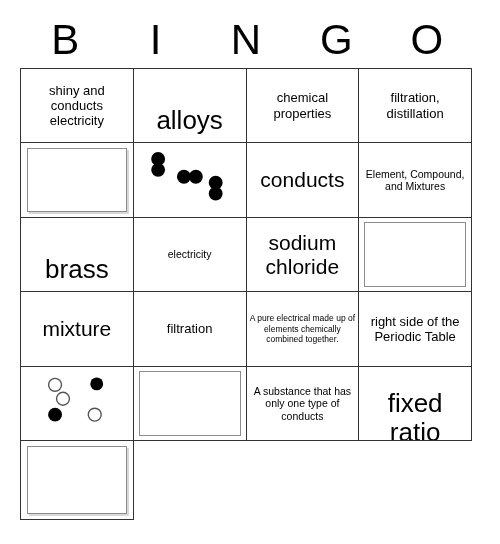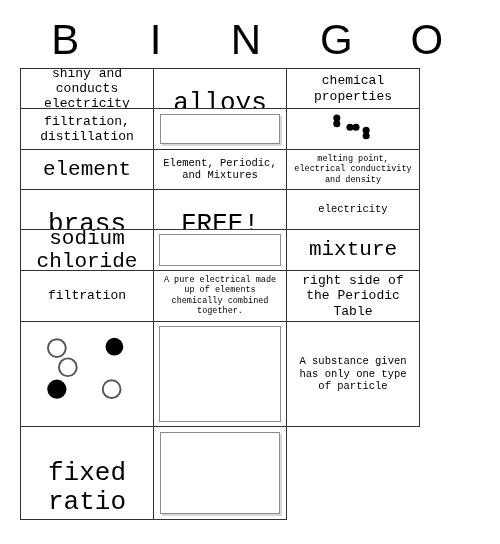--- a/index.html
+++ b/index.html
@@ -38,29 +38,28 @@
     line-height: 1;
     font-weight: 400;
     color: #000;
     letter-spacing: 0;
   }
   
   #grid {
     position: absolute;
     left: 20px;
     top: 68px;
-    width: 400px;
+    width: 452px;
     height: 452px;
     border-top: 1px solid #333;
     border-left: 1px solid #333;
     box-sizing: border-box;
     display: grid;
-    grid-template-columns: repeat(3, 1fr);
+    grid-template-columns: repeat(4, 1fr);
     grid-template-rows: repeat(5, 1fr);
-    font-family: Liberation Mono, monospace;
   }
   .cell {
     border-right: 1px solid #333;
     border-bottom: 1px solid #333;
     box-sizing: border-box;
     position: relative;
     display: flex;
     align-items: center;
     justify-content: center;
     padding: 2px 3px;
@@ -147,33 +146,27 @@
             <circle cx="14" cy="14" r="7" fill="#000000"></circle>
             <circle cx="14" cy="25" r="7" fill="#000000"></circle>
             <circle cx="40" cy="32" r="7" fill="#000000"></circle>
             <circle cx="52" cy="32" r="7" fill="#000000"></circle>
             <circle cx="72" cy="38" r="7" fill="#000000"></circle>
             <circle cx="72" cy="49" r="7" fill="#000000"></circle>
           </svg>
         </div>
       </div>
       <div class="cell">
-        <div class="cell-text fs-xl">element</div>
-      </div>
-      <div class="cell">
-        <div class="cell-text fs-sm">Element, Periodic, and Mixtures</div>
-      </div>
-      <div class="cell">
-        <div class="cell-text fs-xs">melting point, electrical conductivity and density</div>
+        <div class="cell-text fs-xl">conducts</div>
+      </div>
+      <div class="cell">
+        <div class="cell-text fs-sm">Element, Compound, and Mixtures</div>
       </div>
       <div class="cell">
         <div class="cell-text fs-xxl">brass</div>
-      </div>
-      <div class="cell">
-        <div class="cell-text fs-xxl">FREE!</div>
       </div>
       <div class="cell">
         <div class="cell-text fs-sm">electricity</div>
       </div>
       <div class="cell">
         <div class="cell-text fs-xl">sodium chloride</div>
       </div>
       <div class="cell">
         <div class="diagram">
           <div class="plain-frame"></div>
@@ -220,21 +213,21 @@
             <circle cx="22" cy="18" r="6" fill="#fff" stroke="#555555" stroke-width="1.4"></circle>
             <circle cx="52" cy="11" r="6" fill="#fff" stroke="#555555" stroke-width="1.4"></circle>
             <circle cx="52" cy="20" r="6.5" fill="#000000"></circle>
             <circle cx="14" cy="42" r="6.5" fill="#000000"></circle>
             <circle cx="25" cy="42" r="6" fill="#fff" stroke="#555555" stroke-width="1.4"></circle>
             <circle cx="42" cy="52" r="6" fill="#fff" stroke="#555555" stroke-width="1.4"></circle>
           </svg>
         </div>
       </div>
       <div class="cell">
-        <div class="cell-text fs-sm">A substance given has only one type of particle</div>
+        <div class="cell-text fs-sm">A substance that has only one type of conducts</div>
       </div>
       <div class="cell">
         <div class="cell-text fs-xxl">fixed ratio</div>
       </div>
       <div class="cell">
         <div class="diagram">
           <div class="framed"></div>
           <svg viewBox="0 0 106 74" preserveAspectRatio="xMidYMid meet">
             <circle cx="14" cy="13" r="4.2" fill="#000000"></circle>
             <circle cx="21" cy="9" r="4" fill="#fff" stroke="#555555" stroke-width="1.4"></circle>

